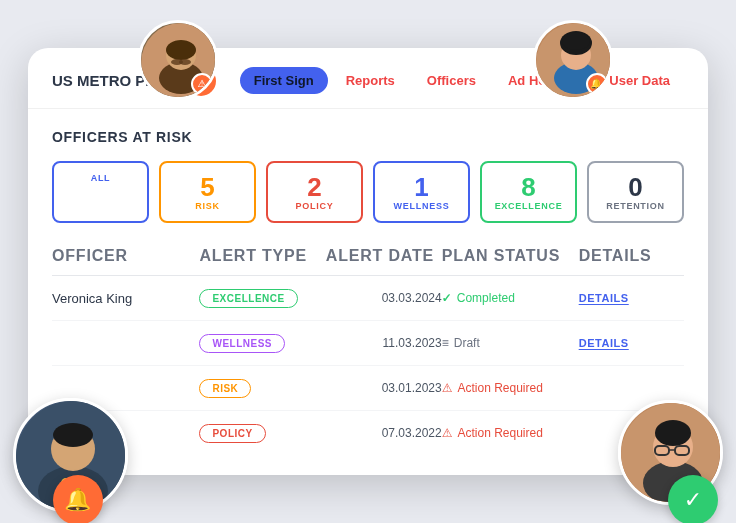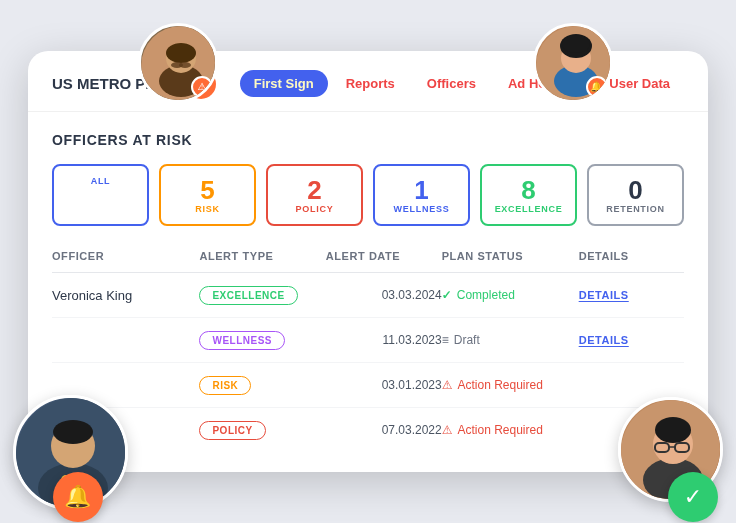--- a/index.html
+++ b/index.html
@@ -177,21 +177,21 @@
       padding: 6px 14px;
       font-size: 13px;
       color: #ef4444;
       cursor: pointer;
       border-radius: 20px;
       font-weight: 700;
       transition: all 0.2s;
     }
     .nav-tab.active {
       background: #4361ee;
-      color: #fef9c3;
+      color: #0f172a;
       font-weight: 600;
     }
 
     
     .content {
       padding: 20px 24px;
     }
 
     .section-title {
       font-size: 14px;
@@ -253,21 +253,21 @@
     }
 
     .table-header {
       display: grid;
       grid-template-columns: 1.4fr 1.2fr 1.1fr 1.3fr 1fr;
       padding: 0 0 10px 0;
       border-bottom: 1px solid #e5e7eb;
     }
 
     .col-header {
-      font-size: 11px;
+      font-size: 16px;
       font-weight: 700;
       color: #6b7280;
       letter-spacing: 0.05em;
     }
 
     .table-row-data {
       display: grid;
       grid-template-columns: 1.4fr 1.2fr 1.1fr 1.3fr 1fr;
       padding: 12px 0;
       border-bottom: 1px solid #f3f4f6;

